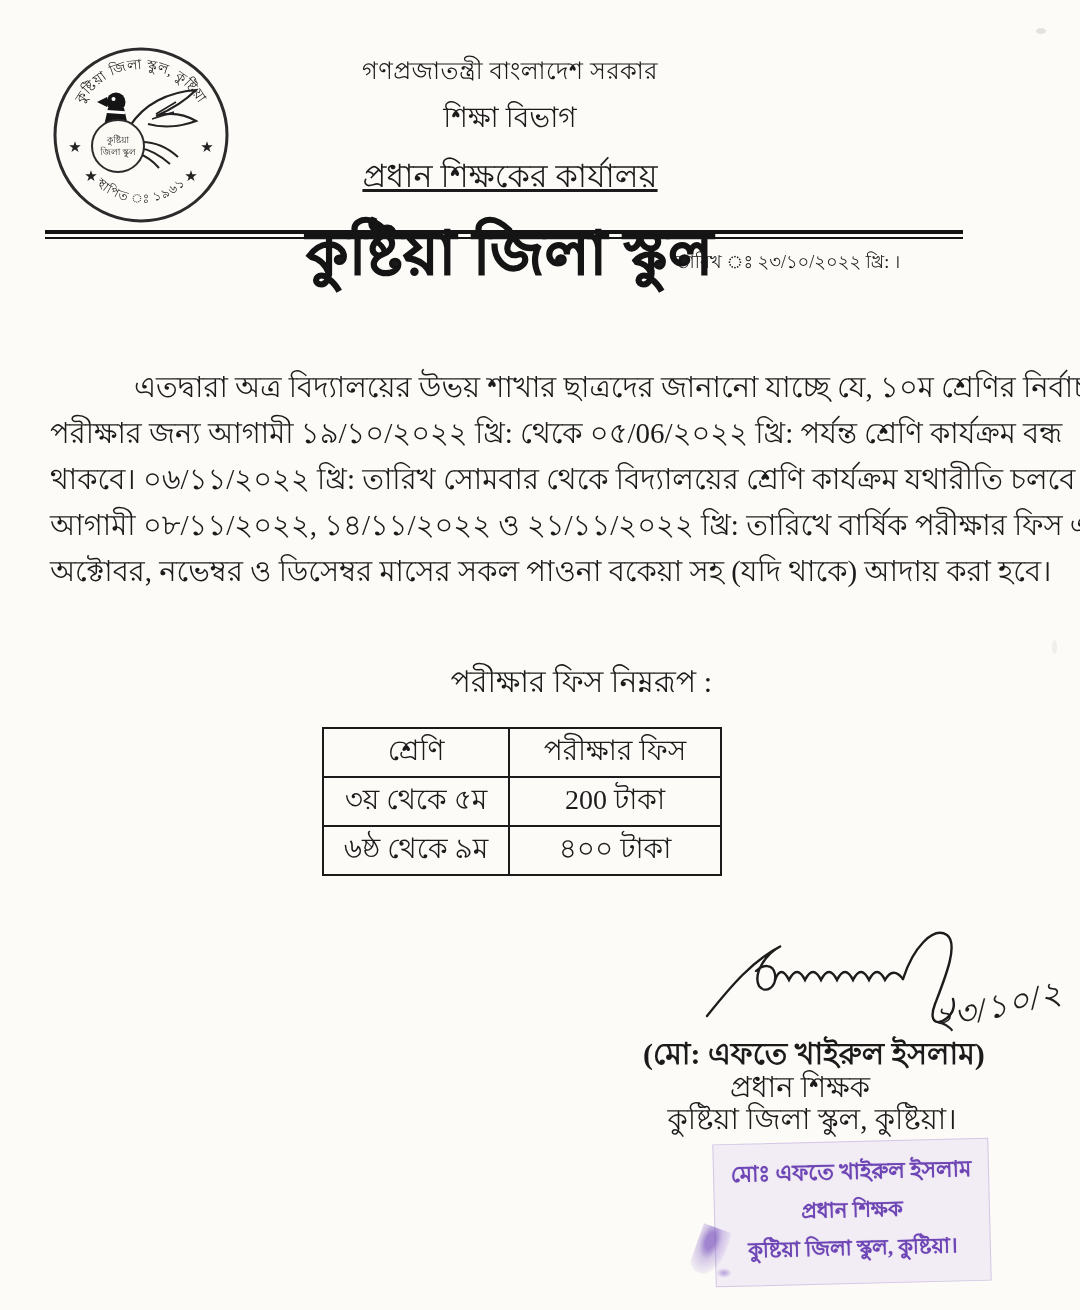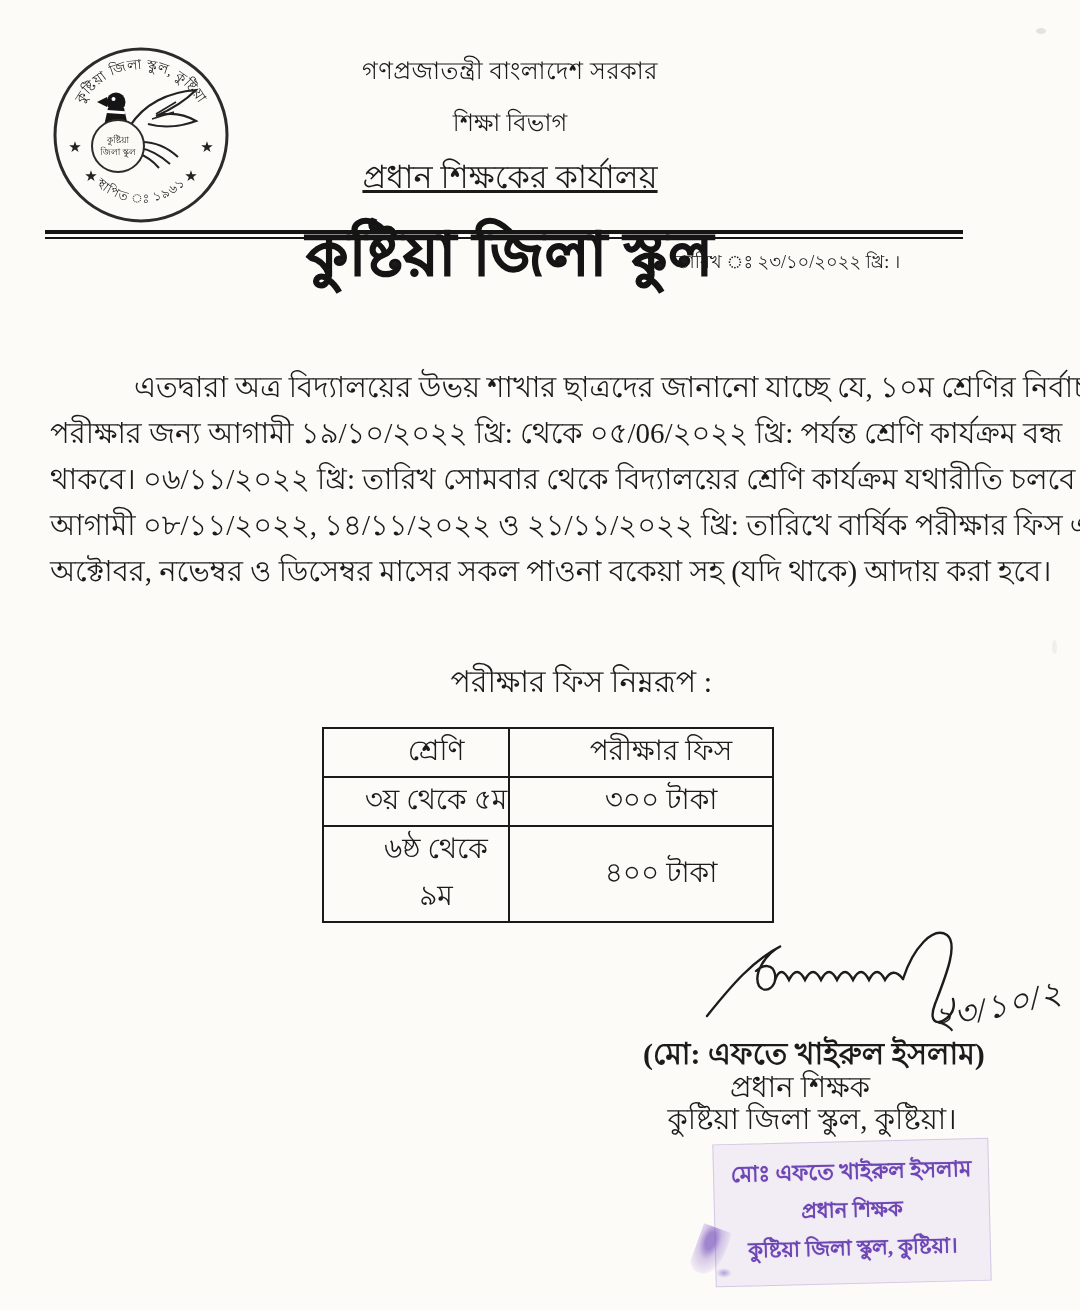--- a/index.html
+++ b/index.html
@@ -17,21 +17,21 @@
   .artifact { position:absolute; background:#cfcdc8; border-radius:50%; opacity:.55; }
   .a1 { left:1036px; top:28px; width:10px; height:6px; }
   .a2 { left:1052px; top:640px; width:5px; height:14px; opacity:.25; }
 
   
   .seal { position:absolute; left:50px; top:42px; width:182px; height:186px; }
 
   
   .header-block { position:absolute; left:140px; top:52px; width:740px; text-align:center; }
   .h-gov    { font-size:24px; letter-spacing:.5px; }
-  .h-dept   { font-size:24px; margin-top:12px; }
+  .h-dept   { font-size:28px; margin-top:4px; }
   .h-office { font-size:32px; margin-top:8px;text-decoration:underline; }
   .h-title  { font-size:60px; font-weight:bold; margin-top:2px; letter-spacing:1px;
               -webkit-text-stroke:1.2px #141414; }
 
   
   .rule { position:absolute; left:45px; top:230px; width:918px; }
   .rule .top { border-top:4px solid #151515; }
   .rule .bot { border-top:2px solid #151515; margin-top:3px; }
 
   
@@ -40,23 +40,23 @@
   
   .body-text { position:absolute; left:50px; top:364px; width:922px; font-size:29px; }
   .body-line { line-height:46px; height:46px; white-space:nowrap;
                text-align:justify; text-align-last:justify; overflow:visible; }
   .body-line.first { text-indent:84px; }
   .body-line.last  { text-align:center; text-align-last:left; }
 
   
   .fees-title { position:absolute; left:312px; top:658px; width:400px; text-align:right; font-size:30px; }
   .fees-table { position:absolute; left:322px; top:727px; border-collapse:collapse; }
-  .fees-table td { border:2px solid #1a1a1a; height:38px; text-align:center; font-size:28px;padding-left:40px; }
+  .fees-table td { border:2px solid #1a1a1a; height:38px; text-align:center; font-size:28px; }
   .fees-table td.c1 { width:186px; }
-  .fees-table td.c2 { width:264px; }
+  .fees-table td.c2 { width:212px; }
 
   
   .sig-svg    { position:absolute; left:693px; top:926px; width:374px; height:122px; }
   .sig-name   { position:absolute; left:643px; top:1030px; width:314px; text-align:center; font-size:30px; white-space:nowrap;font-weight:bold; }
   .sig-role   { position:absolute; left:643px; top:1064px; width:314px; text-align:center; font-size:29px; }
   .sig-school { position:absolute; left:655px; top:1096px; width:314px; text-align:center; font-size:29px; white-space:nowrap; }
 
   
   .stamp {
     position:absolute; left:714px; top:1141px; width:276px;
@@ -144,21 +144,21 @@
   <div class="fees-title">পরীক্ষার ফিস নিম্নরূপ :</div>
 
   <table class="fees-table">
     <tbody>
       <tr>
         <td class="c1">শ্রেণি</td>
         <td class="c2">পরীক্ষার ফিস</td>
       </tr>
       <tr>
         <td class="c1">৩য় থেকে ৫ম</td>
-        <td class="c2">৩০০ টাকা</td>
+        <td class="c2">200 টাকা</td>
       </tr>
       <tr>
         <td class="c1">৬ষ্ঠ থেকে ৯ম</td>
         <td class="c2">৪০০ টাকা</td>
       </tr>
     </tbody>
   </table>
 
   <svg class="sig-svg" viewBox="0 0 374 122">
     <g fill="none" stroke="#1c1c1c" stroke-width="2.4" stroke-linecap="round">

